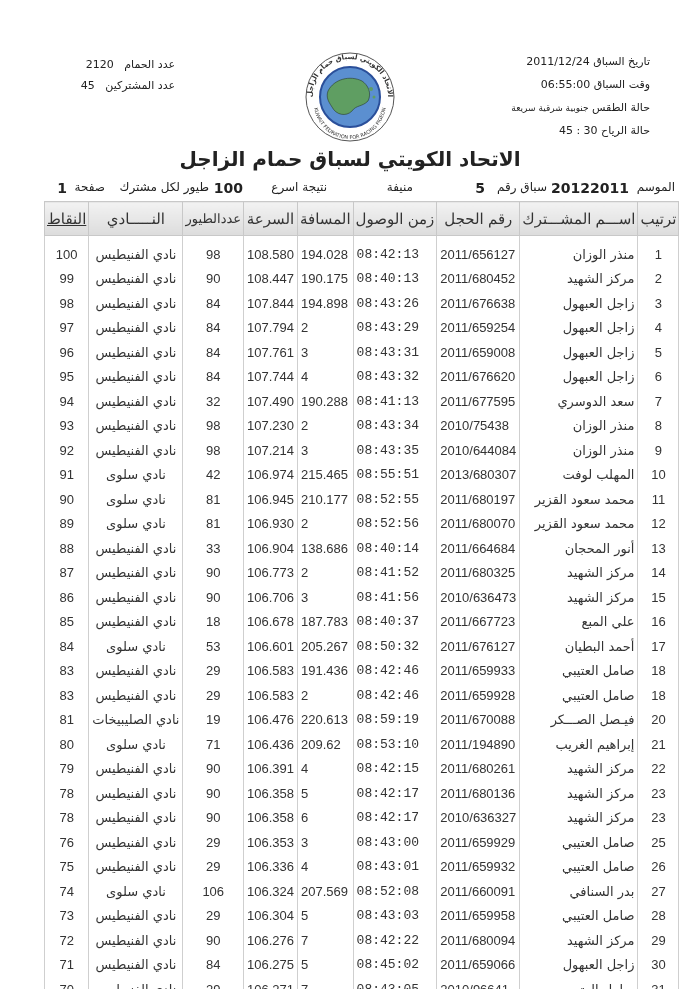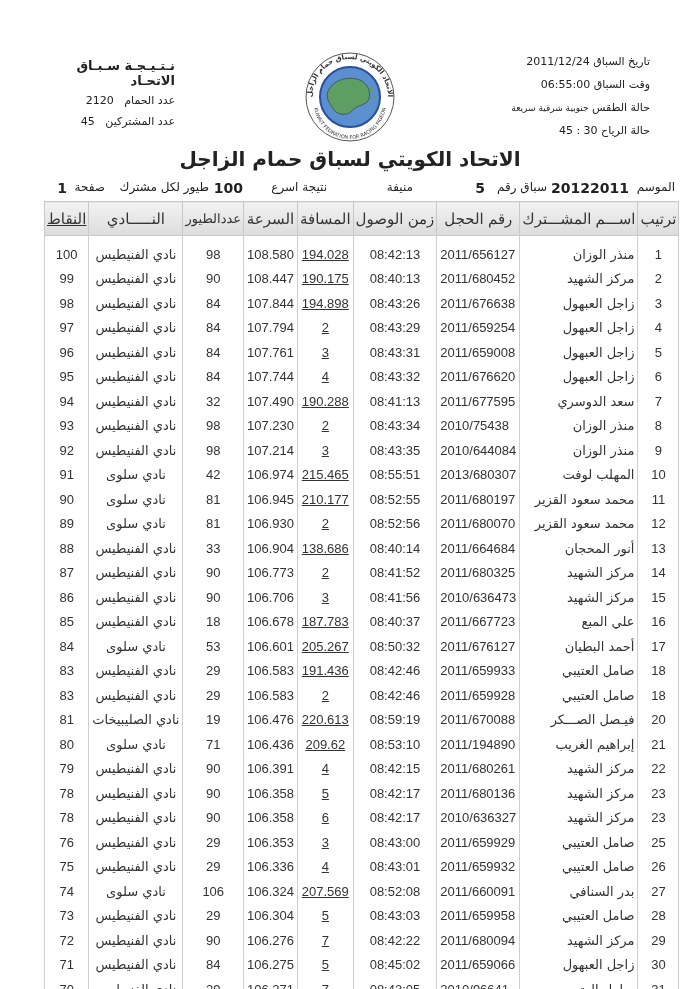--- a/index.html
+++ b/index.html
@@ -15,33 +15,32 @@
   .meta { top:180px; left:40px; width:635px; height:20px; font-size:12px; direction:rtl; }
   .meta span { position:absolute; white-space:nowrap; }
   .meta .big { font-weight:bold; font-size:14px; }
   table.res { position:absolute; left:44px; top:201px; width:632px; border-collapse:collapse; direction:rtl; font-family:"Liberation Sans", sans-serif; }
   table.res th { height:33px; font-size:15px; font-weight:normal; color:#333; background:linear-gradient(#f2f2f2,#dcdcdc); border:1px solid #c8c8c8; white-space:nowrap; padding:0 2px; }
   table.res td { height:24.5px; font-size:13px; border-left:1px solid #cfcfcf; border-right:1px solid #cfcfcf; padding:0 3px; color:#333; white-space:nowrap; }
   table.res tr.first td { padding-top:6px; }
   td.c-rank { text-align:center; width:20px; }
   td.c-name { text-align:right; font-family:"DejaVu Sans", sans-serif; font-size:11px; width:128px; }
   td.c-ring { text-align:left; direction:ltr; width:90px; font-size:14px; }
-  td.c-time { text-align:center; direction:ltr; width:62px; font-size:14px; }
-  td.c-dist { text-align:center; direction:ltr; width:62px;text-decoration:underline; }
+  td.c-time { text-align:left; direction:ltr; width:62px; font-size:14px;font-family:Liberation Mono, monospace; }
+  td.c-dist { text-align:left; direction:ltr; width:62px; }
   td.c-speed { direction:ltr; width:56px; font-size:14px; }
   td.c-birds { text-align:center; width:56px; font-size:14px; }
   td.c-club { text-align:center; font-family:"DejaVu Sans", sans-serif; font-size:11px; width:70px; }
   td.c-pts { text-align:center; width:40px; font-size:14px; }
   th.h-pts { text-decoration:underline; }
 </style>
 </head>
 <body>
 
 <div class="abs hdr-left">
-  <div class="t1">نـتـيـجـة سـبـاق الاتحـاد</div>
   <div class="row">
     <span>عدد الحمام</span>
     &nbsp;&nbsp;<span>2120</span>
   </div>
   <div class="row">
     <span>عدد المشتركين</span>
     &nbsp;&nbsp;<span>45</span>
   </div>
 </div>
 

